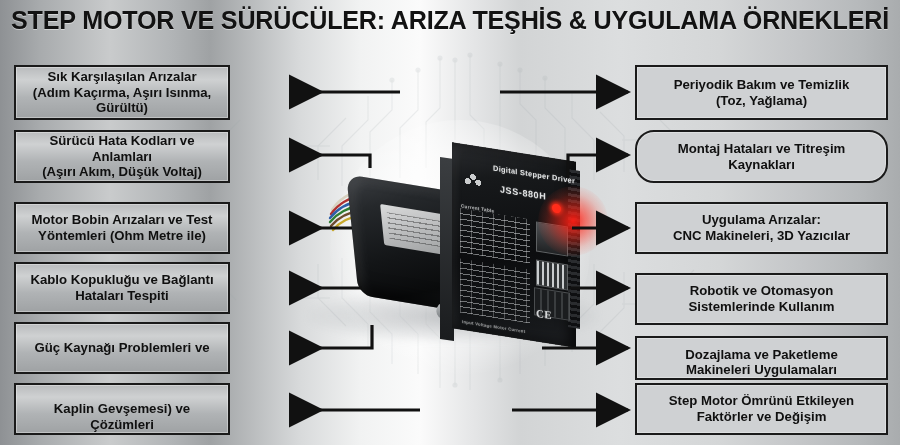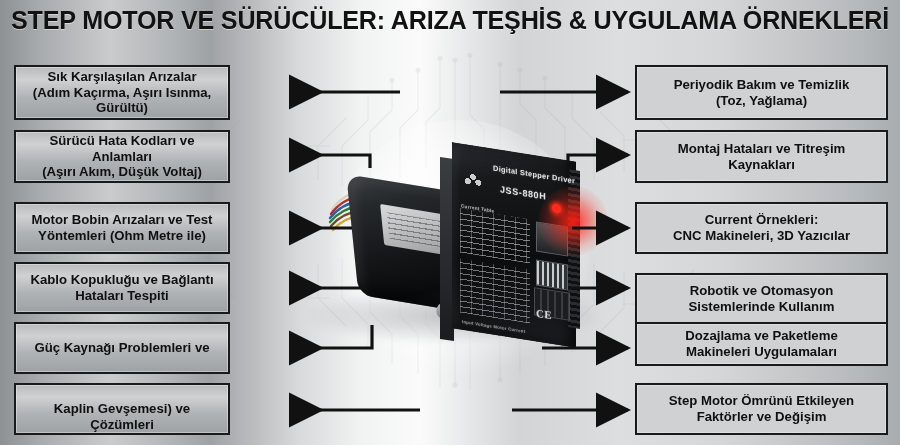--- a/index.html
+++ b/index.html
@@ -361,39 +361,39 @@
       <span>Kaplin Gevşemesi) ve Çözümleri</span>
     </span>
   </div>
 
   <div class="box right" style="top:65px;height:55px;">
     <span class="lbl">
       <span>Periyodik Bakım ve Temizlik</span><br>
       <span>(Toz, Yağlama)</span>
     </span>
   </div>
-  <div class="box right" style="top:130px;height:53px;">
+  <div class="box right" style="top:130px;height:53px;border-radius:19px;">
     <span class="lbl">
       <span>Montaj Hataları ve Titreşim</span><br>
       <span>Kaynakları</span>
     </span>
   </div>
   <div class="box right" style="top:202px;height:52px;">
     <span class="lbl">
-      <span>Current Örnekleri:</span><br>
+      <span>Uygulama Arızalar:</span><br>
       <span>CNC Makineleri, 3D Yazıcılar</span>
     </span>
   </div>
   <div class="box right" style="top:273px;height:52px;">
     <span class="lbl">
       <span>Robotik ve Otomasyon</span><br>
       <span>Sistemlerinde Kullanım</span>
     </span>
   </div>
-  <div class="box right" style="top:322px;height:44px;">
+  <div class="box right" style="top:336px;height:44px;align-items:flex-end;">
     <span class="lbl">
       <span>Dozajlama ve Paketleme</span><br>
       <span>Makineleri Uygulamaları</span>
     </span>
   </div>
   <div class="box right" style="top:383px;height:52px;">
     <span class="lbl">
       <span>Step Motor Ömrünü Etkileyen</span><br>
       <span>Faktörler ve Değişim</span>
     </span>

